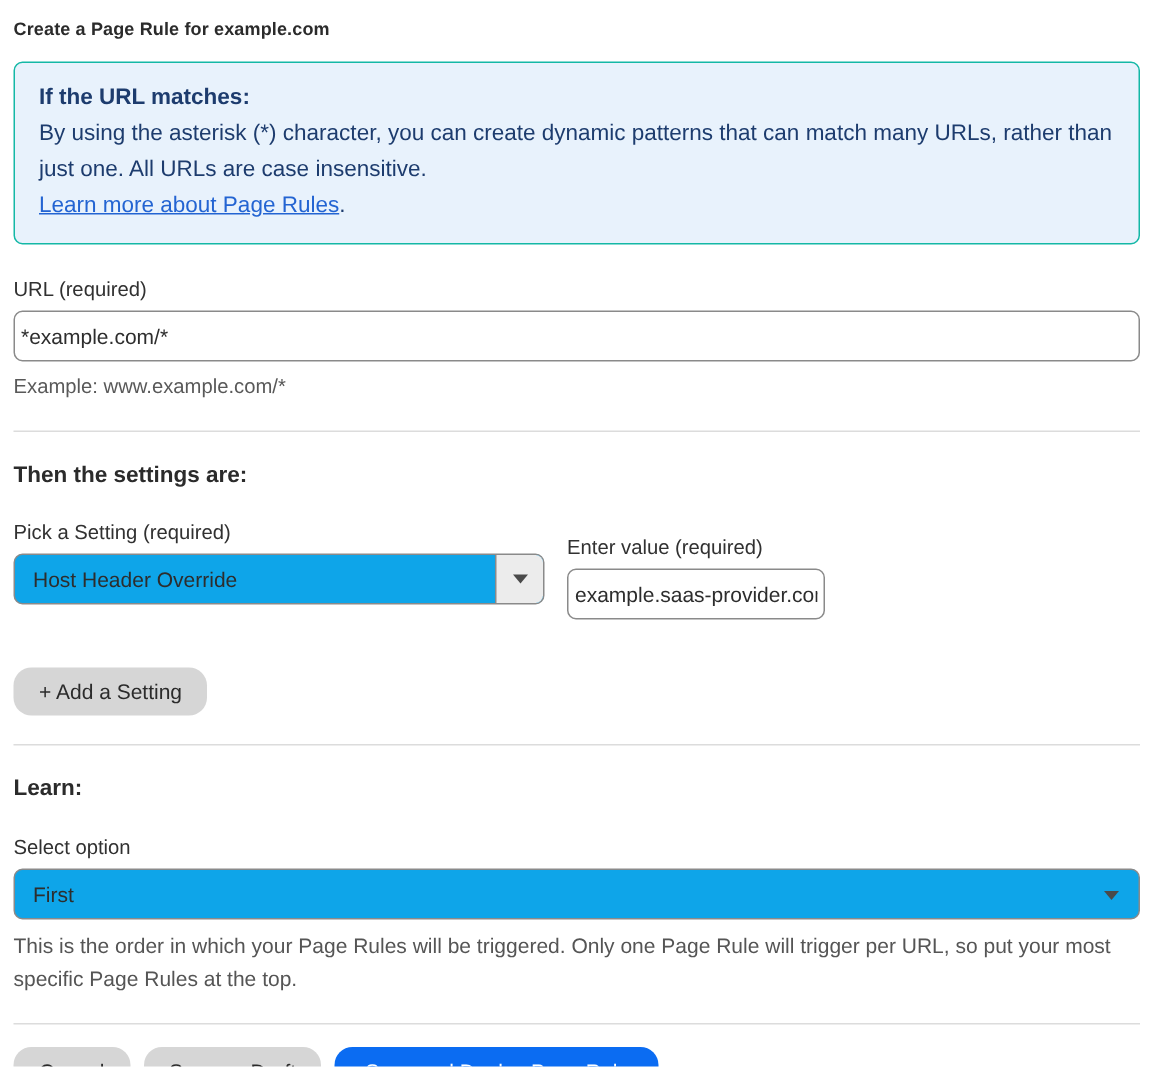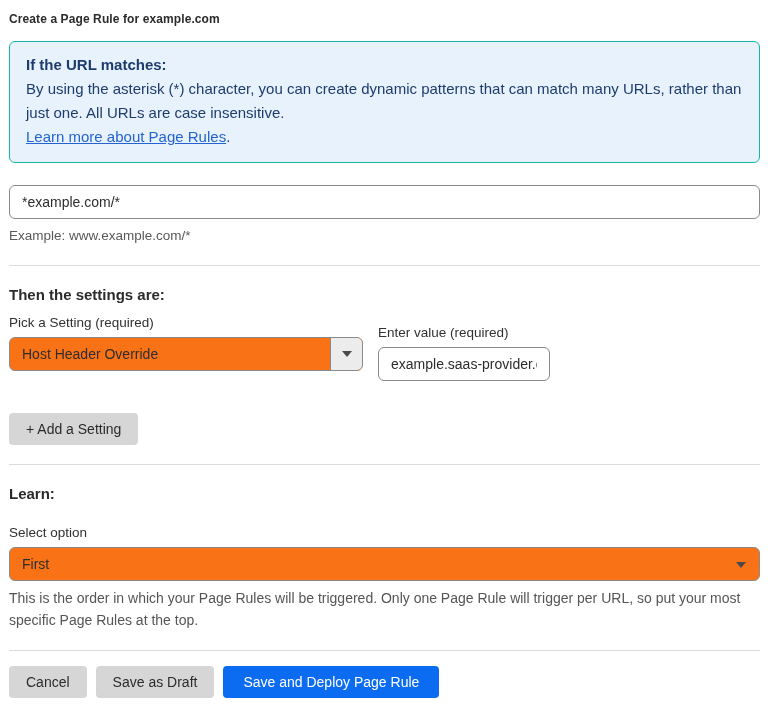--- a/index.html
+++ b/index.html
@@ -31,60 +31,60 @@
   .info-box .info-link {
     color: #2364d2; text-decoration: underline; cursor: pointer;
   }
 
   .field-label {
     font-size: 13.5px; color: #313131; margin-bottom: 7px; display: block;
   }
   .text-input {
     width: 100%; height: 34px;
     border: 1px solid #8a8a8a; border-radius: 6px;
-    padding: 0 12px; font-size: 14px; color: #2d2d2d;
+    padding: 0 4px; font-size: 14px; color: #2d2d2d;
     font-family: "Liberation Sans", "DejaVu Sans", sans-serif;
     background: #ffffff; outline: none;
   }
   .helper-text {
     font-size: 13.5px; color: #595959; margin-top: 7px; line-height: 20px;
   }
 
   .divider { border: none; border-top: 1px solid #dcdcdc; margin: 19px 0 0 0; }
 
   .section-heading {
     font-size: 15px; font-weight: bold; color: #2b2b2b; margin-top: 20px;
   }
 
-  .settings-row { display: flex; align-items: flex-start; margin-top: 12px; }
+  .settings-row { display: flex; align-items: flex-start; margin-top: 22px; }
   .setting-col { width: 354px; }
   .value-col { margin-left: 15px; margin-top: 10px; }
 
   .select-box {
     height: 34px; border: 1px solid #8a8a8a; border-radius: 6px;
-    background: #f97316; display: flex; align-items: center;
+    background: #0ea5e9; display: flex; align-items: center;
     font-size: 14px; color: #2d2d2d; cursor: pointer; overflow: hidden;
   }
   .select-box .select-text { flex: 1; padding: 0 12px; white-space: nowrap; }
   .select-box .select-arrow-seg {
     width: 32px; align-self: stretch; border-left: 1px solid #8a8a8a;
     background: #ececec; display: flex; align-items: center; justify-content: center;
   }
   .triangle-down {
     width: 0; height: 0;
     border-left: 5px solid transparent;
     border-right: 5px solid transparent;
     border-top: 6px solid #4a4a4a;
   }
 
   .value-input { width: 172px; }
 
   .btn {
     display: inline-flex; align-items: center; justify-content: center;
-    height: 32px; border: none; border-radius: 4px;
+    height: 32px; border: none; border-radius: 12px;
     font-size: 14px; font-family: "Liberation Sans", "DejaVu Sans", sans-serif;
     cursor: pointer; color: #2b2b2b; background: #d6d6d6; padding: 0 17px;
   }
   .btn-add { margin-top: 32px; }
   .btn-primary { background: #0b6cf2; color: #ffffff; padding: 0 20px; }
 
   .order-select { margin-top: 4px; position: relative; }
   .order-select .select-text { padding-right: 36px; }
   .order-select .inline-arrow { position: absolute; right: 13px; top: 14px; }
 
@@ -103,20 +103,21 @@
 <div class="container">
 
   <h1 class="page-title">Create a Page Rule for example.com</h1>
 
   <div class="info-box">
     <div class="info-heading">If the URL matches:</div>
     <div class="info-body">By using the asterisk (*) character, you can create dynamic patterns that can match many URLs, rather than just one. All URLs are case insensitive.</div>
     <div><a class="info-link">Learn more about Page Rules</a><span>.</span></div>
   </div>
 
+  <label class="field-label">URL (required)</label>
   <input class="text-input" type="text" value="*example.com/*" style="">
   <div class="helper-text">Example: www.example.com/*</div>
 
   <hr class="divider">
 
   <div class="section-heading">Then the settings are:</div>
 
   <div class="settings-row">
     <div class="setting-col">
       <label class="field-label">Pick a Setting (required)</label>

